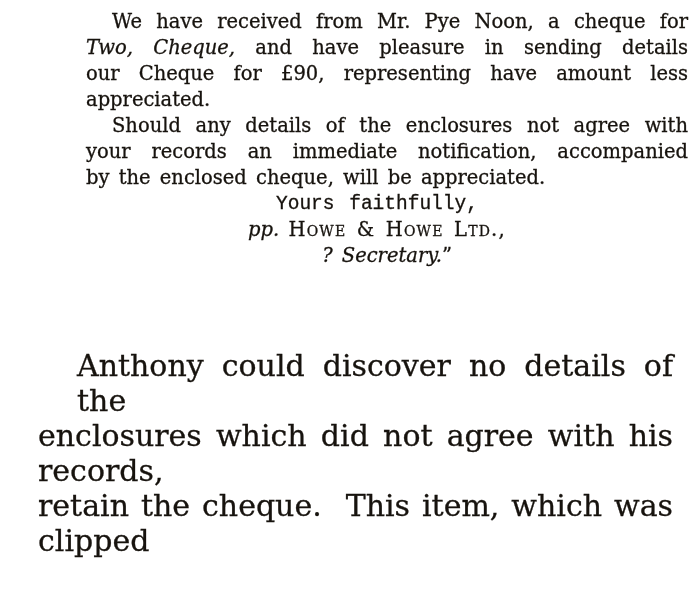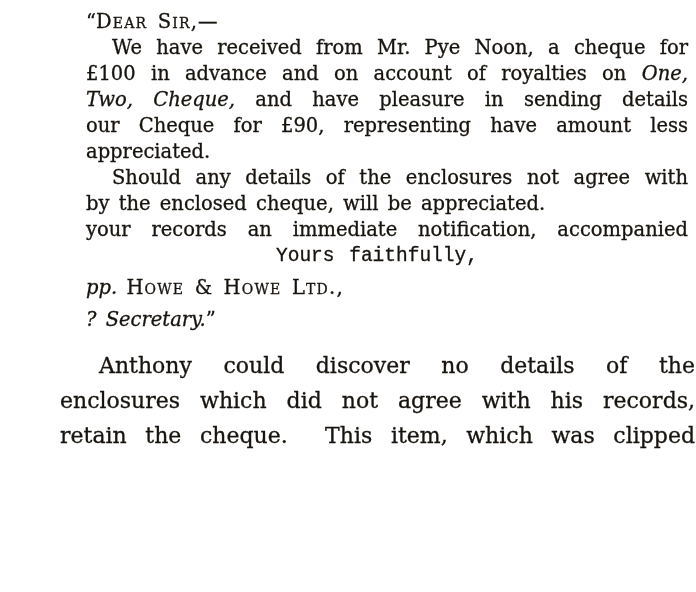--- a/index.html
+++ b/index.html
@@ -20,54 +20,52 @@
   .letter {
     position: absolute;
     left: 86px; top: 9px;
     width: 602px;
     font-size: 19.5px;
     line-height: 26px;
   }
   .letter .ln { word-spacing: 3px; }
   .bodytext {
     position: absolute;
-    left: 60px; top: 348px;
+    left: 38px; top: 348px;
     width: 635px;
-    font-size: 22px;
+    font-size: 30px;
     line-height: 35px;
   }
   .ln { min-height: 1em; white-space: normal; }
   .just {
     text-align: justify;
     text-align-last: justify;
     text-justify: inter-word;
   }
   .ind26 { padding-left: 26px; }
   .ind39 { padding-left: 39px; }
   .off190 { padding-left: 190px; font-family: Liberation Mono, monospace; }
-  .right { text-align: left; margin-top: 6px; }
+  .right { text-align: center; }
   .pr20 { padding-right: 20px; }
   .sc { font-variant: small-caps; letter-spacing: 1.2px; }
   .it { font-style: italic; }
 </style>
 </head>
 <body>
 
 <div class="page">
 
   <div class="letter">
-    <div class="ln"><span>“</span><span class="sc">Dear Sir,—</span></div>
     <div class="ln just ind26"><span>We have received from Mr. Pye Noon, a cheque for</span></div>
-    <div class="ln just"><span>£100 in advance and on account of royalties on </span><span class="it">One,</span></div>
     <div class="ln just"><span class="it">Two,</span><span> </span><span class="it">Cheque,</span><span> and have pleasure in sending details</span></div>
     <div class="ln just"><span>our Cheque for £90, representing have amount less</span></div>
     <div class="ln"><span>appreciated.</span></div>
     <div class="ln just ind26"><span>Should any details of the enclosures not agree with</span></div>
+    <div class="ln just"><span>your records an immediate notification, accompanied</span></div>
     <div class="ln"><span>by the enclosed cheque, will be appreciated.</span></div>
-    <div class="ln just"><span>your records an immediate notification, accompanied</span></div>
     <div class="ln off190"><span>Yours faithfully,</span></div>
     <div class="ln right pr20"><span class="it">pp.</span><span> </span><span class="sc">Howe &amp; Howe Ltd.,</span></div>
     <div class="ln right"><span class="it">? Secretary.</span><span>”</span></div>
   </div>
 
   <div class="bodytext">
     <div class="ln just ind39"><span>Anthony could discover no details of the</span></div>
     <div class="ln just"><span>enclosures which did not agree with his records,</span></div>
     <div class="ln just"><span>retain the cheque.&nbsp; This item, which was clipped</span></div>
 

